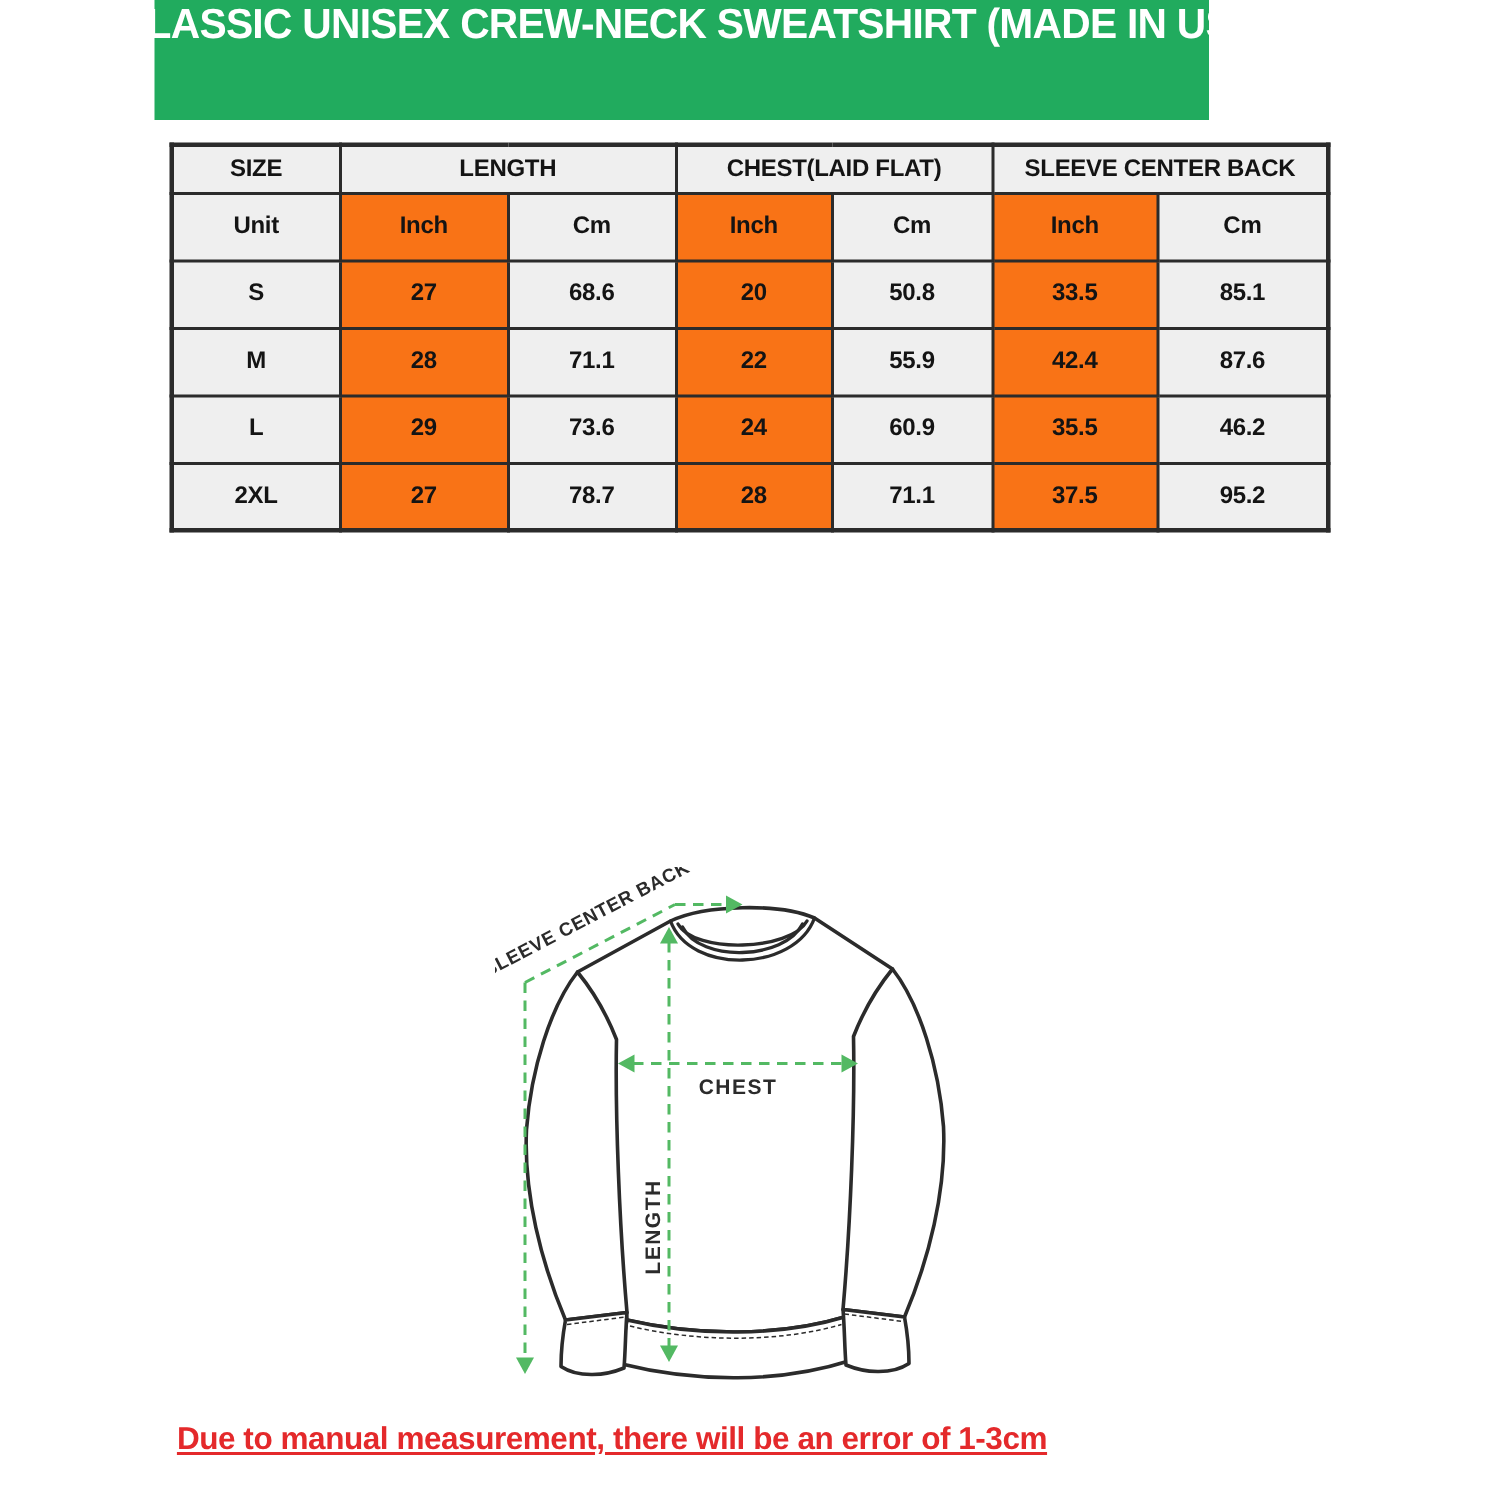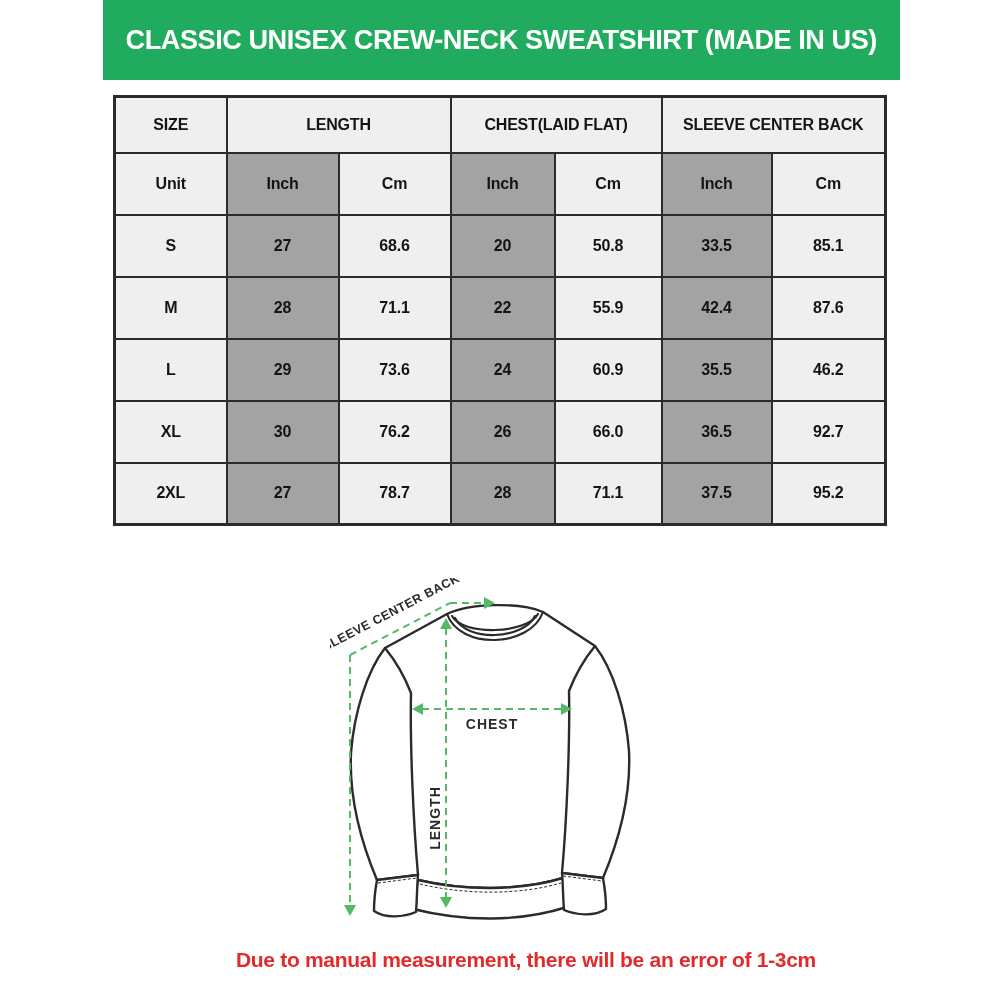--- a/index.html
+++ b/index.html
@@ -2,48 +2,48 @@
 <html><head>
 <meta charset="utf-8">
 <style>
   html,body{margin:0;padding:0;}
   body{
     width:1000px;height:1000px;position:relative;background:#ffffff;
     font-family:"Liberation Sans","DejaVu Sans",sans-serif;overflow:hidden;
   }
   
   .banner{
-    position:absolute;left:103px;top:0;width:797px;height:80px;
-    background:#21ab5e;display:flex;align-items:center;justify-content:center;
+    position:absolute;left:103px;top:0;width:703px;height:80px;
+    background:#21ab5e;display:flex;justify-content:center;
   }
   .banner h1{
     margin:0;color:#ffffff;font-size:28px;font-weight:bold;
     letter-spacing:-0.5px;white-space:nowrap;transform:scaleX(0.97);
   }
   
   table.size-table{
     position:absolute;left:113px;top:95px;width:771px;
     border-collapse:collapse;table-layout:fixed;
     border:3px solid #2b2b2b;
   }
   .size-table td,.size-table th{
     border:2px solid #2b2b2b;text-align:center;vertical-align:middle;
     font-weight:bold;font-size:16px;color:#141414;padding:0;
     letter-spacing:-0.2px;
   }
-  .size-table tr{height:62px;}
-  .size-table tr.hdr{height:56px;}
+  .size-table tr{height:45px;}
+  .size-table tr.hdr{height:32px;}
   .g{background:#efefef;}
-  .w{background:#a3a3a3;}
+  .w{background:#f97316;}
   
   .diagram{position:absolute;left:330px;top:578px;width:320px;height:362px;}
   
   .note{
-    position:absolute;left:0;top:948px;width:816px;text-align:right;
-    color:#e4292b;font-size:21px;font-weight:bold;letter-spacing:-0.3px;
+    position:absolute;left:0;top:948px;width:816px;text-align:center;
+    color:#e4292b;font-size:21px;font-weight:bold;letter-spacing:-0.3px;text-decoration:underline;
   }
 </style>
 </head>
 <body>
 
 <div class="banner">
   <h1>CLASSIC UNISEX CREW-NECK SWEATSHIRT (MADE IN US)</h1>
 </div>
 
 <table class="size-table">
@@ -91,29 +91,20 @@
     <td class="g">87.6</td>
   </tr>
   <tr>
     <td class="g">L</td>
     <td class="w">29</td>
     <td class="g">73.6</td>
     <td class="w">24</td>
     <td class="g">60.9</td>
     <td class="w">35.5</td>
     <td class="g">46.2</td>
-  </tr>
-  <tr>
-    <td class="g">XL</td>
-    <td class="w">30</td>
-    <td class="g">76.2</td>
-    <td class="w">26</td>
-    <td class="g">66.0</td>
-    <td class="w">36.5</td>
-    <td class="g">92.7</td>
   </tr>
   <tr>
     <td class="g">2XL</td>
     <td class="w">27</td>
     <td class="g">78.7</td>
     <td class="w">28</td>
     <td class="g">71.1</td>
     <td class="w">37.5</td>
     <td class="g">95.2</td>
   </tr>

